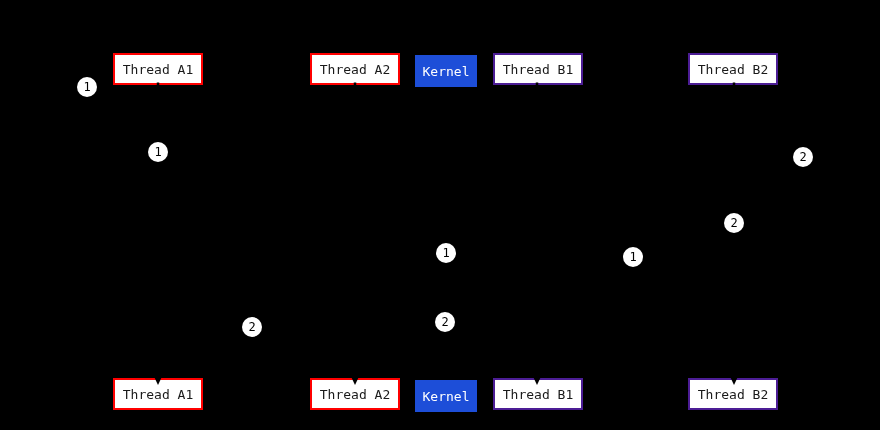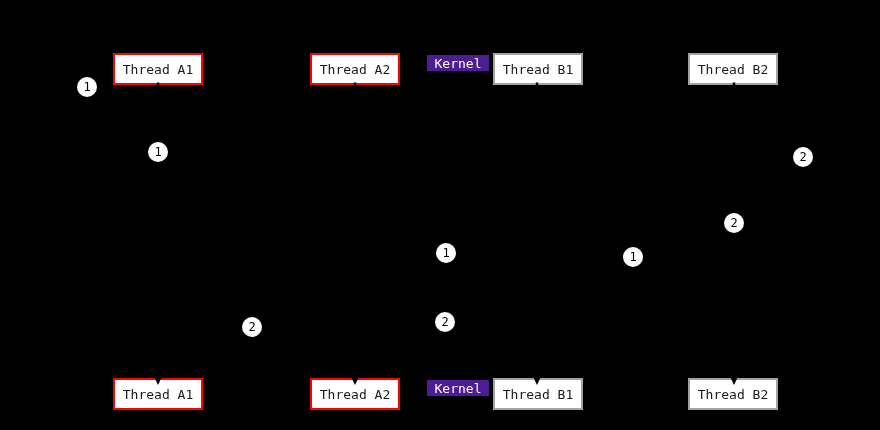--- a/index.html
+++ b/index.html
@@ -23,27 +23,26 @@
     background: #ffffff;
     color: #1a1a1a;
     display: flex;
     align-items: center;
     justify-content: center;
     font-size: 13px;
     white-space: nowrap;
     z-index: 1;
   }
   .node.border-red  { border: 2px solid #ff0000; }
-  .node.border-blue { border: 2px solid #a3a3a3; }
+  .node.border-blue { border: 2px solid #4c1d95; }
   .node.kernel {
     border: none;
-    background: #4c1d95;
+    background: #1d4ed8;
     color: #ffffff;
-    height: 16px;
-    margin-left: 12px;
+    height: 32px;
   }
   .row-top    { top: 53px; }
   .row-bottom { top: 378px; }
   .row-top.kernel    { top: 55px; }
   .row-bottom.kernel { top: 380px; }
   .edges-layer {
     position: absolute;
     left: 0; top: 0;
     width: 880px; height: 430px;
     z-index: 2;

